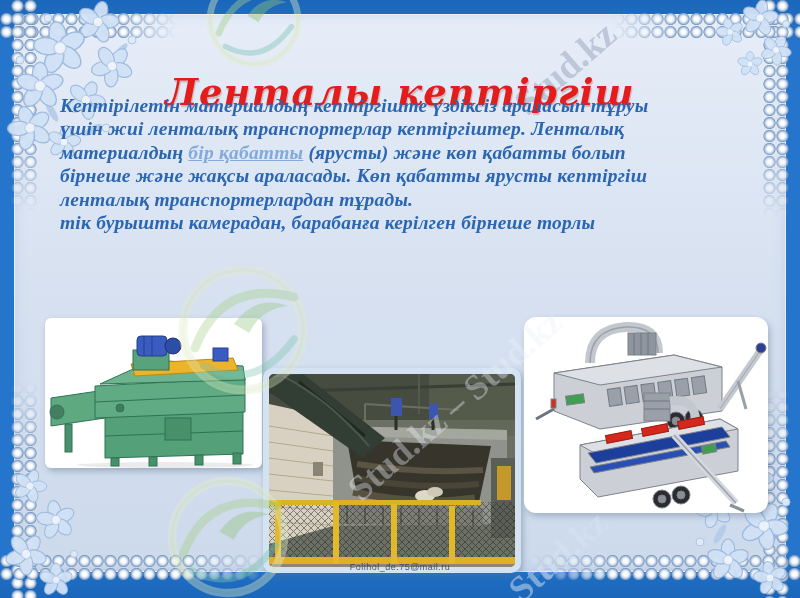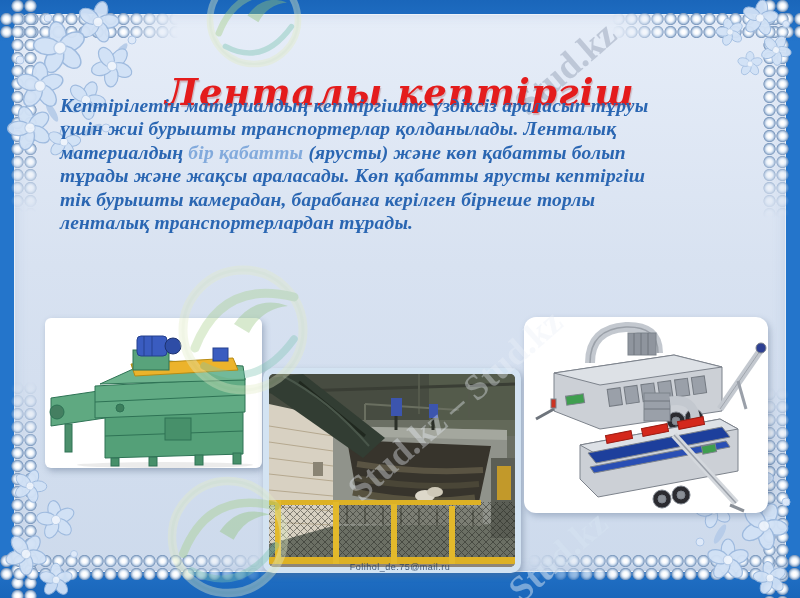--- a/index.html
+++ b/index.html
@@ -43,21 +43,21 @@
     position:absolute;top:47px;left:0;right:0;text-align:center;z-index:20;
     font:italic bold 37px/1.1 "DejaVu Serif",serif;letter-spacing:1px;
     color:var(--title,#e41c1c);
     text-shadow:1px 2px 1px rgba(140,30,30,.25);
   }
   .para{
     position:absolute;top:94px;left:60px;width:680px;z-index:20;text-align:left;
     font:italic bold 19.5px/23.4px "Liberation Serif",serif;letter-spacing:.2px;
     color:var(--body-text,#2a66b2);
   }
-  .para .lt{color:var(--body-text-light,#82aadc);}
+  .para .lt{color:var(--body-text-light,#82aadc);text-decoration:underline;}
   
   .card{position:absolute;z-index:10;}
   .card svg{display:block;width:100%;height:100%;}
   .card-left{left:45px;top:318px;width:217px;height:150px;background:#fff;border-radius:6px;box-shadow:2px 3px 6px rgba(90,110,140,.45);}
   .card-center{left:263px;top:368px;width:258px;height:205px;background:#d3e3f2;border-radius:10px;padding:6px;box-sizing:border-box;box-shadow:2px 3px 6px rgba(90,110,140,.45);}
   .card-center .ph{width:100%;height:100%;border-radius:5px;overflow:hidden;}
   .card-center .ph svg{display:block;width:100%;height:100%;}
   .card-right{left:524px;top:317px;width:244px;height:196px;background:#fff;border-radius:12px;box-shadow:2px 3px 6px rgba(90,110,140,.4);}
   
   .wm-layer{position:absolute;inset:0;z-index:15;pointer-events:none;}
@@ -171,25 +171,25 @@
     <use href="#logo-swirl" transform="translate(228,537) scale(1.4)" opacity="0.4"></use>
   </svg>
 
   <div class="wm wm1">Stud.kz</div>
   <div class="wm wm2">Stud.kz – Stud.kz</div>
   <div class="wm wm3">Stud.kz</div>
 
   <h1 class="title">Ленталы кептіргіш</h1>
   <div class="para">
       <div><span>Кептірілетін материалдың кептіргіште үздіксіз араласып тұруы</span></div>
-      <div><span>үшін жиі бурышты транспортерлар қолданылады. Ленталық</span></div>
+      <div><span>үшін жиі ленталық транспортерлар кептіргіштер. Ленталық</span></div>
       <div><span>материалдың </span><span class="lt">бір қабатты</span><span> (ярусты) және көп қабатты болып</span></div>
-      <div><span>тұрады және жақсы араласады. Көп қабатты ярусты кептіргіш</span></div>
+      <div><span>бірнеше және жақсы араласады. Көп қабатты ярусты кептіргіш</span></div>
+      <div><span>ленталық транспортерлардан тұрады.</span></div>
       <div><span>тік бурышты камерадан, барабанға керілген бірнеше торлы</span></div>
-      <div><span>ленталық транспортерлардан тұрады.</span></div>
     </div>
 
   <div class="card card-left">
     <svg viewBox="0 0 217 150" preserveAspectRatio="none">
       <ellipse cx="120" cy="147" rx="88" ry="3" fill="rgba(0,0,0,0.08)"></ellipse>
       <g stroke="#2e7355" stroke-width="1">
         <polygon points="6,80 60,72 60,100 6,108" fill="#5fa981"></polygon>
         <circle cx="12" cy="94" r="7" fill="#447f61"></circle>
         <rect x="20" y="106" width="7" height="28" fill="#4c8f6c"></rect>
         <polygon points="60,98 198,92 198,136 60,140" fill="#54a078"></polygon>

